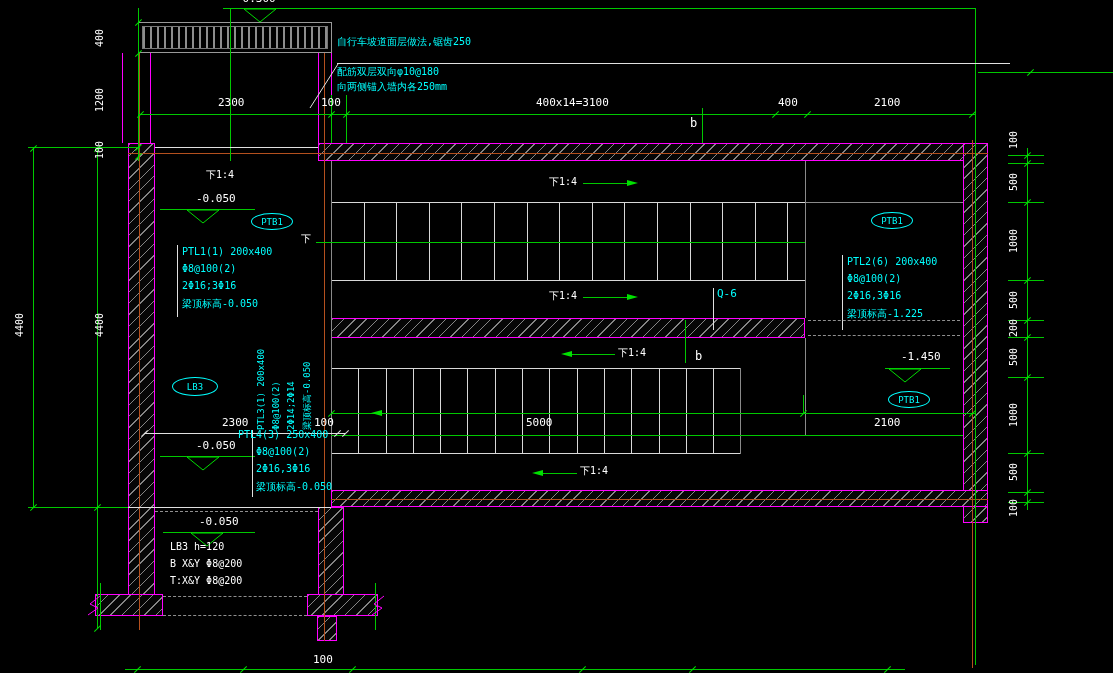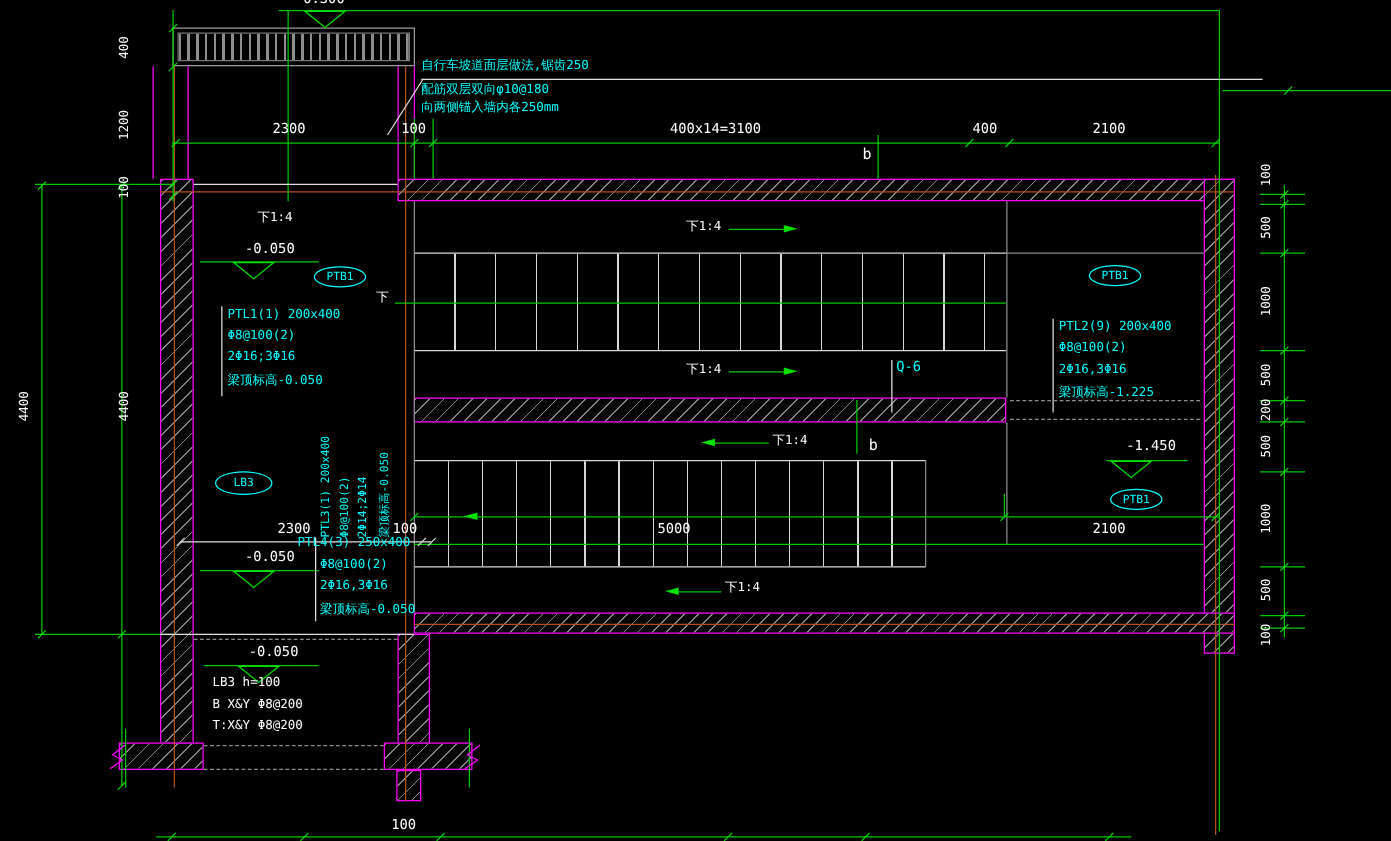--- a/index.html
+++ b/index.html
@@ -204,21 +204,21 @@
   <div class="tk" style="left:1026px;top:72px"></div>
   <div class="tkw" style="left:140px;top:433px"></div>
   <div class="tkw" style="left:333px;top:433px"></div>
   <div class="tkw" style="left:341px;top:433px"></div>
 
   <div class="etag" style="left:251px;top:213px;width:40px;height:15px">PTB1</div>
   <div class="etag" style="left:871px;top:212px;width:40px;height:15px">PTB1</div>
   <div class="etag" style="left:888px;top:391px;width:40px;height:15px">PTB1</div>
   <div class="etag" style="left:172px;top:377px;width:44px;height:17px">LB3</div>
 
-  <div class="t c f10" style="left:337px;top:47px">自行车坡道面层做法,锯齿250</div>
+  <div class="t c f10" style="left:337px;top:36px">自行车坡道面层做法,锯齿250</div>
   <div class="t c f10" style="left:337px;top:66px">配筋双层双向φ10@180</div>
   <div class="t c f10" style="left:337px;top:81px">向两侧锚入墙内各250mm</div>
 
   <div class="t w f11" style="left:218px;top:97px">2300</div>
   <div class="t w f11" style="left:321px;top:97px">100</div>
   <div class="t w f11" style="left:536px;top:97px">400x14=3100</div>
   <div class="t w f11" style="left:778px;top:97px">400</div>
   <div class="t w f11" style="left:874px;top:97px">2100</div>
 
   <div class="vdim" style="left:80px;top:32px">400</div>
@@ -260,34 +260,34 @@
   <div class="t w f12" style="left:695px;top:350px">b</div>
   <div class="t c f11" style="left:717px;top:288px">Q-6</div>
 
   <div class="blk" style="left:182px;top:246px">
     <div>PTL1(1) 200x400</div>
     <div>Φ8@100(2)</div>
     <div>2Φ16;3Φ16</div>
     <div>梁顶标高-0.050</div>
   </div>
   <div class="blk" style="left:847px;top:256px">
-    <div>PTL2(9) 200x400</div>
+    <div>PTL2(6) 200x400</div>
     <div>Φ8@100(2)</div>
     <div>2Φ16,3Φ16</div>
     <div>梁顶标高-1.225</div>
   </div>
   <div class="blk" style="left:256px;top:429px">
     <div style="margin-left:-18px">PTL4(3) 250x400</div>
     <div>Φ8@100(2)</div>
     <div>2Φ16,3Φ16</div>
     <div>梁顶标高-0.050</div>
   </div>
 
   <div class="vctext" style="left:215px;top:377px">PTL3(1) 200x400</div>
   <div class="vctext" style="left:230px;top:377px">Φ8@100(2)</div>
   <div class="vctext" style="left:245px;top:377px">2Φ14;2Φ14</div>
   <div class="vctext" style="left:260px;top:377px">梁顶标高-0.050</div>
 
-  <div class="t w f10" style="left:170px;top:541px">LB3 h=100</div>
+  <div class="t w f10" style="left:170px;top:541px">LB3 h=120</div>
   <div class="t w f10" style="left:170px;top:558px">B X&amp;Y Φ8@200</div>
   <div class="t w f10" style="left:170px;top:575px">T:X&amp;Y Φ8@200</div>
 
 </div>
 
 </body></html>

